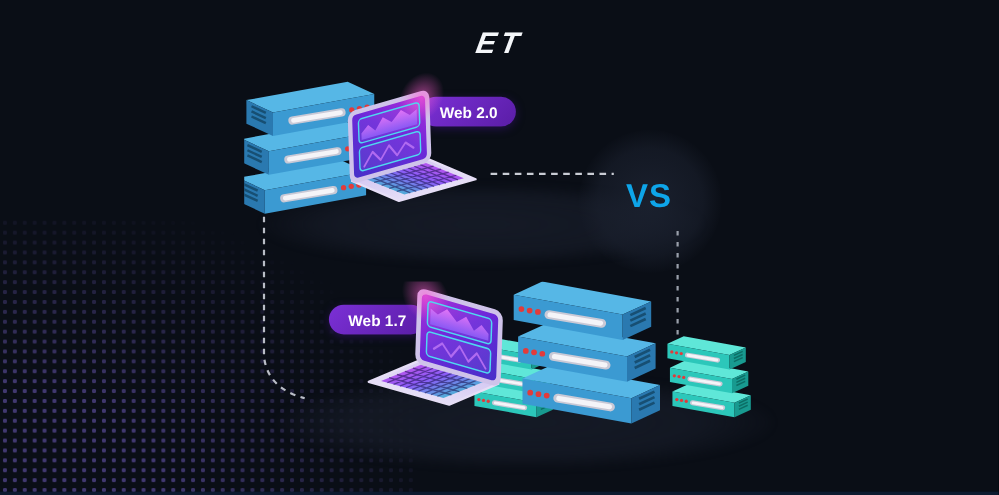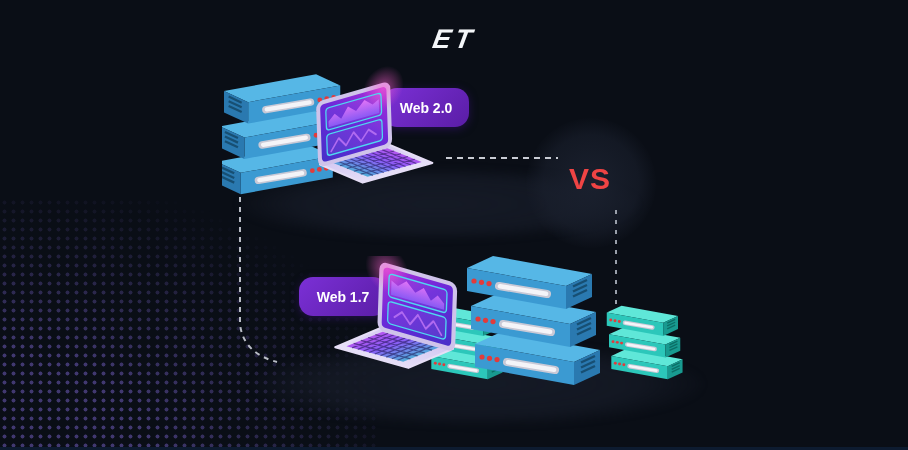--- a/index.html
+++ b/index.html
@@ -31,24 +31,24 @@
     filter:blur(3px);
   }
   .shadow-top{left:238px;top:168px;width:400px;height:72px;}
   .shadow-bottom{left:252px;top:342px;width:450px;height:84px;}
   .vs-halo{
     position:absolute;left:526px;top:118px;width:130px;height:130px;border-radius:50%;
     background:radial-gradient(circle,rgba(27,33,47,.95) 0%,rgba(27,33,47,.55) 52%,rgba(27,33,47,0) 72%);
   }
   .vs{
     position:absolute;left:558px;top:162px;width:64px;
-    color:#ef4444;font-size:30px;font-weight:800;letter-spacing:1px;text-align:center;
+    color:#0ea5e9;font-size:30px;font-weight:800;letter-spacing:1px;text-align:center;
   }
   .badge{
-    position:absolute;height:39px;border-radius:14px;
+    position:absolute;height:27px;border-radius:14px;
     background:linear-gradient(135deg,#7b30d6 0%,#5a1da6 100%);
     color:#ffffff;font-size:14px;font-weight:700;
     display:flex;align-items:center;justify-content:center;
     z-index:2;box-shadow:0 2px 8px rgba(60,20,130,.5);
   }
   .badge-web2{left:383px;top:88px;width:86px;}
   .badge-web3{left:299px;top:277px;width:88px;}
   .illus{position:absolute;z-index:3;}
   .illus-top{left:222px;top:66px;width:215px;height:135px;}
   .illus-bottom{left:320px;top:256px;width:365px;height:135px;}

